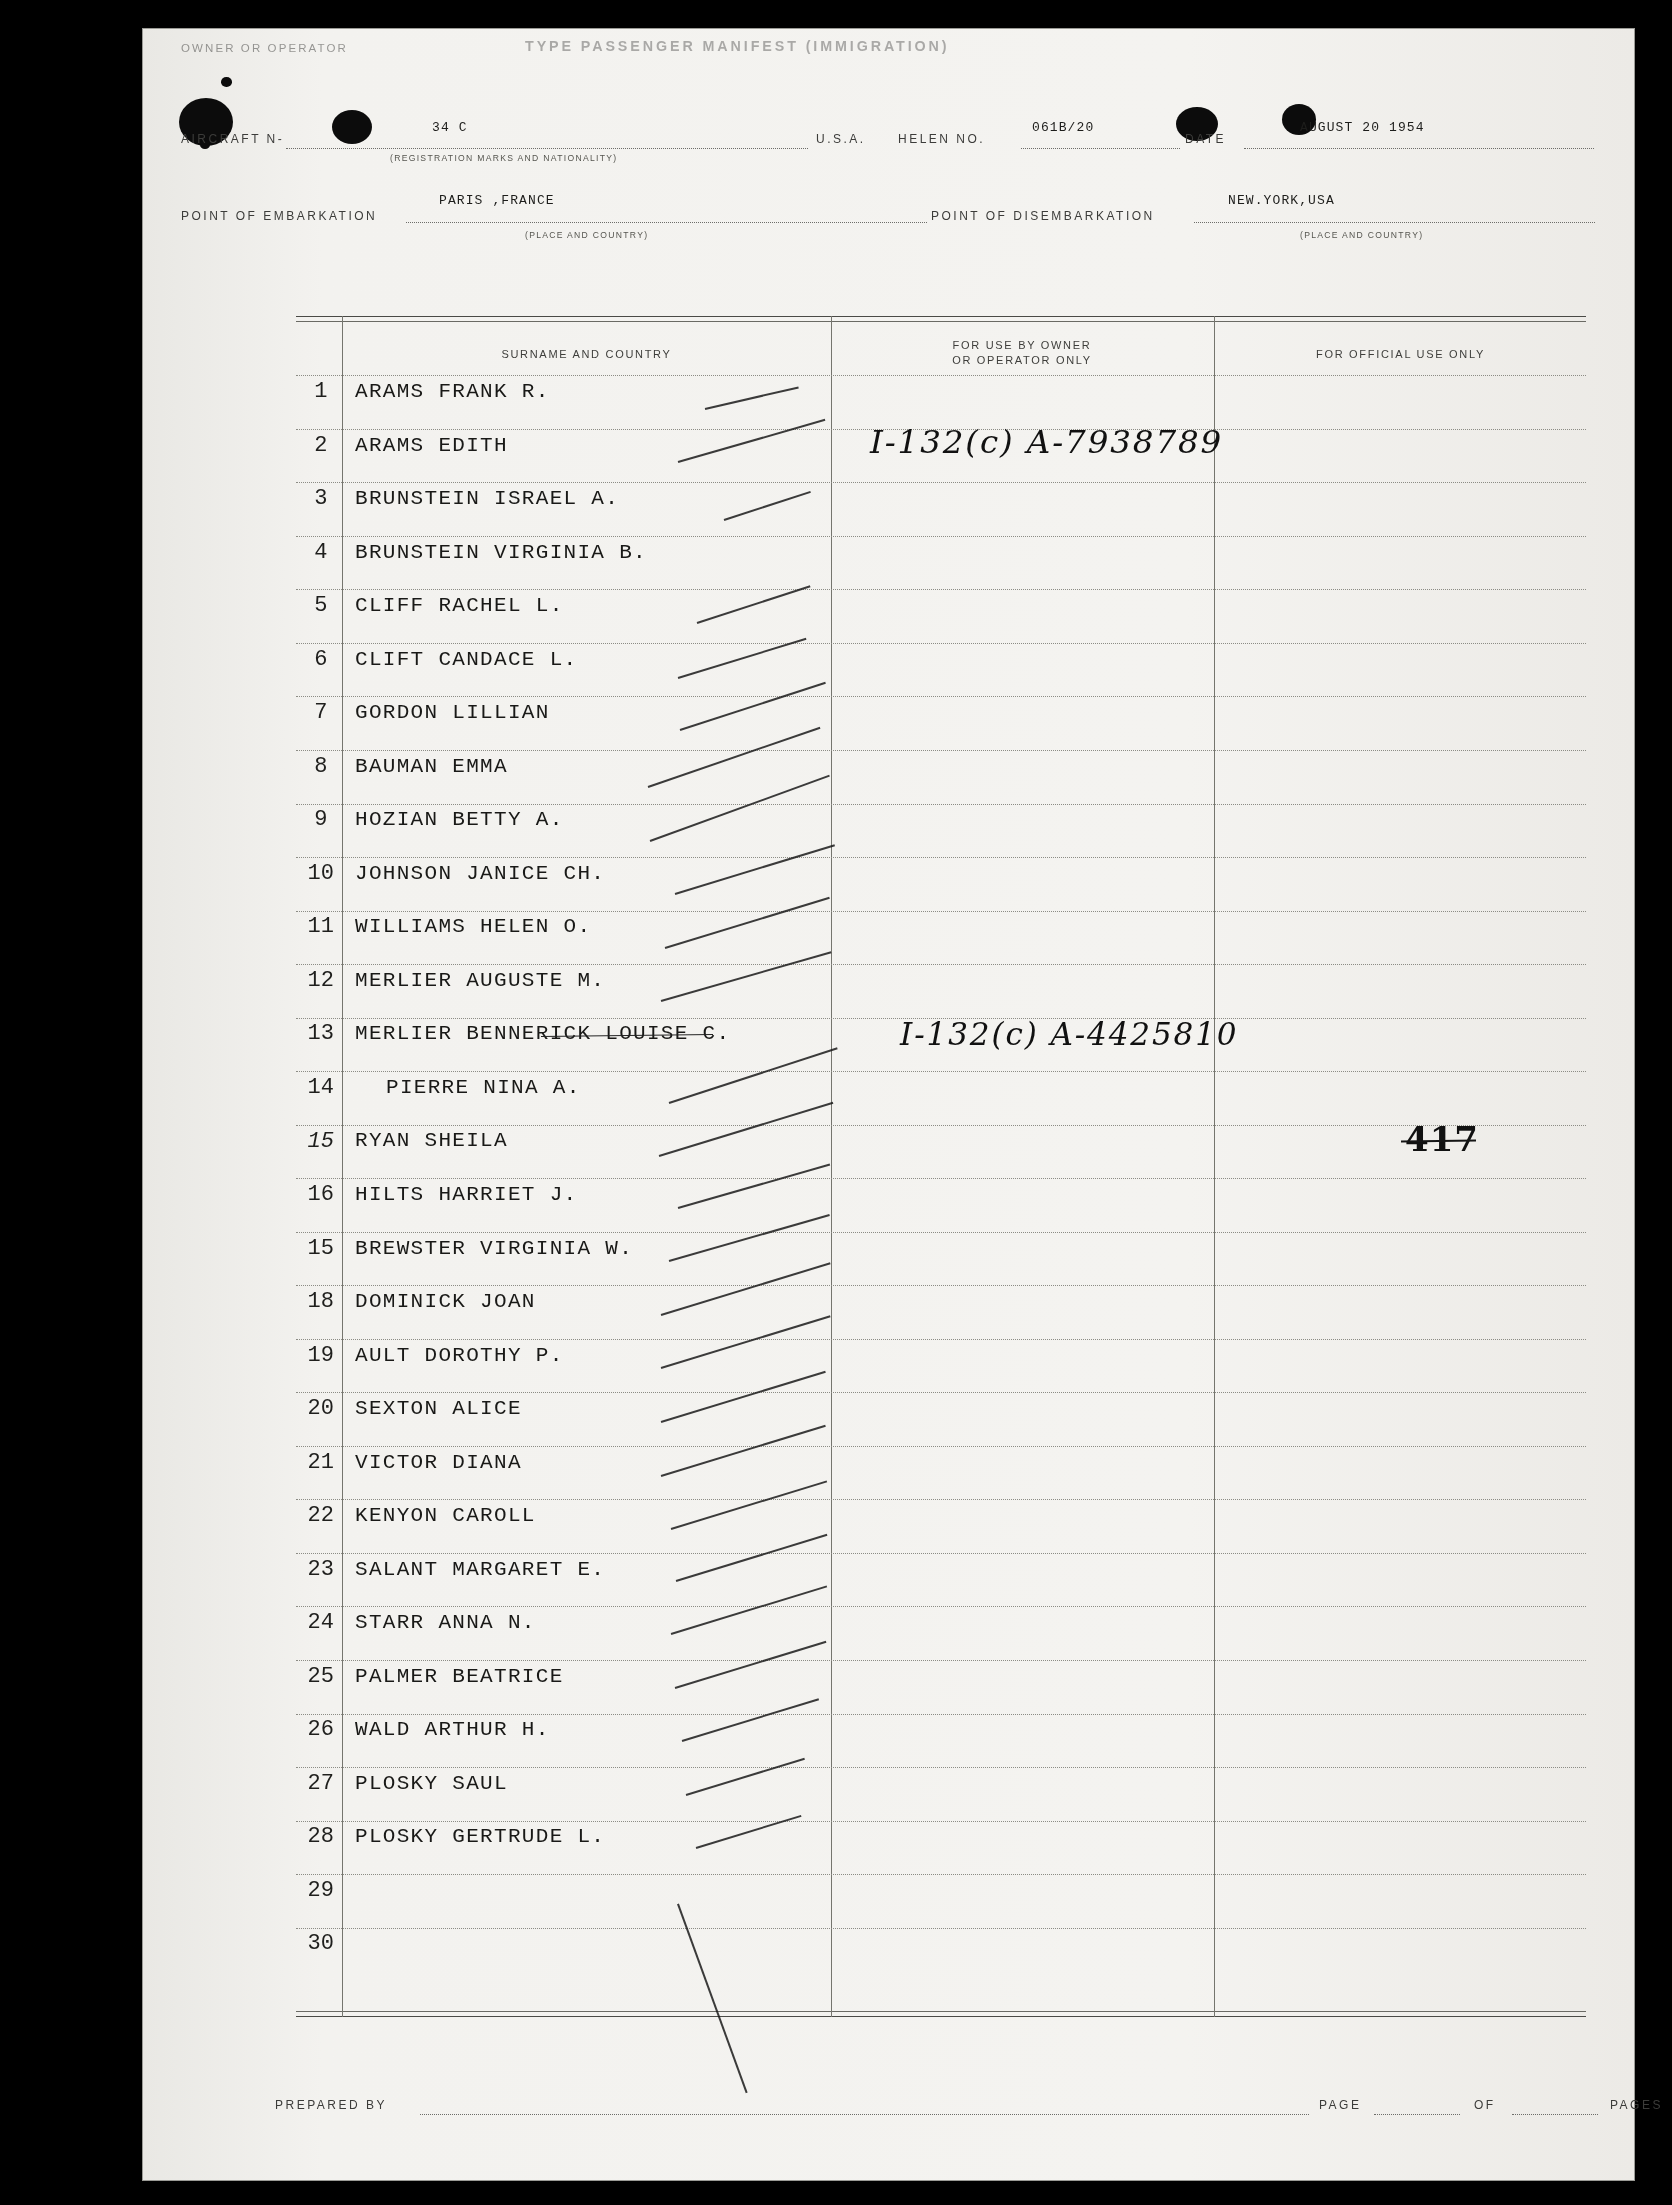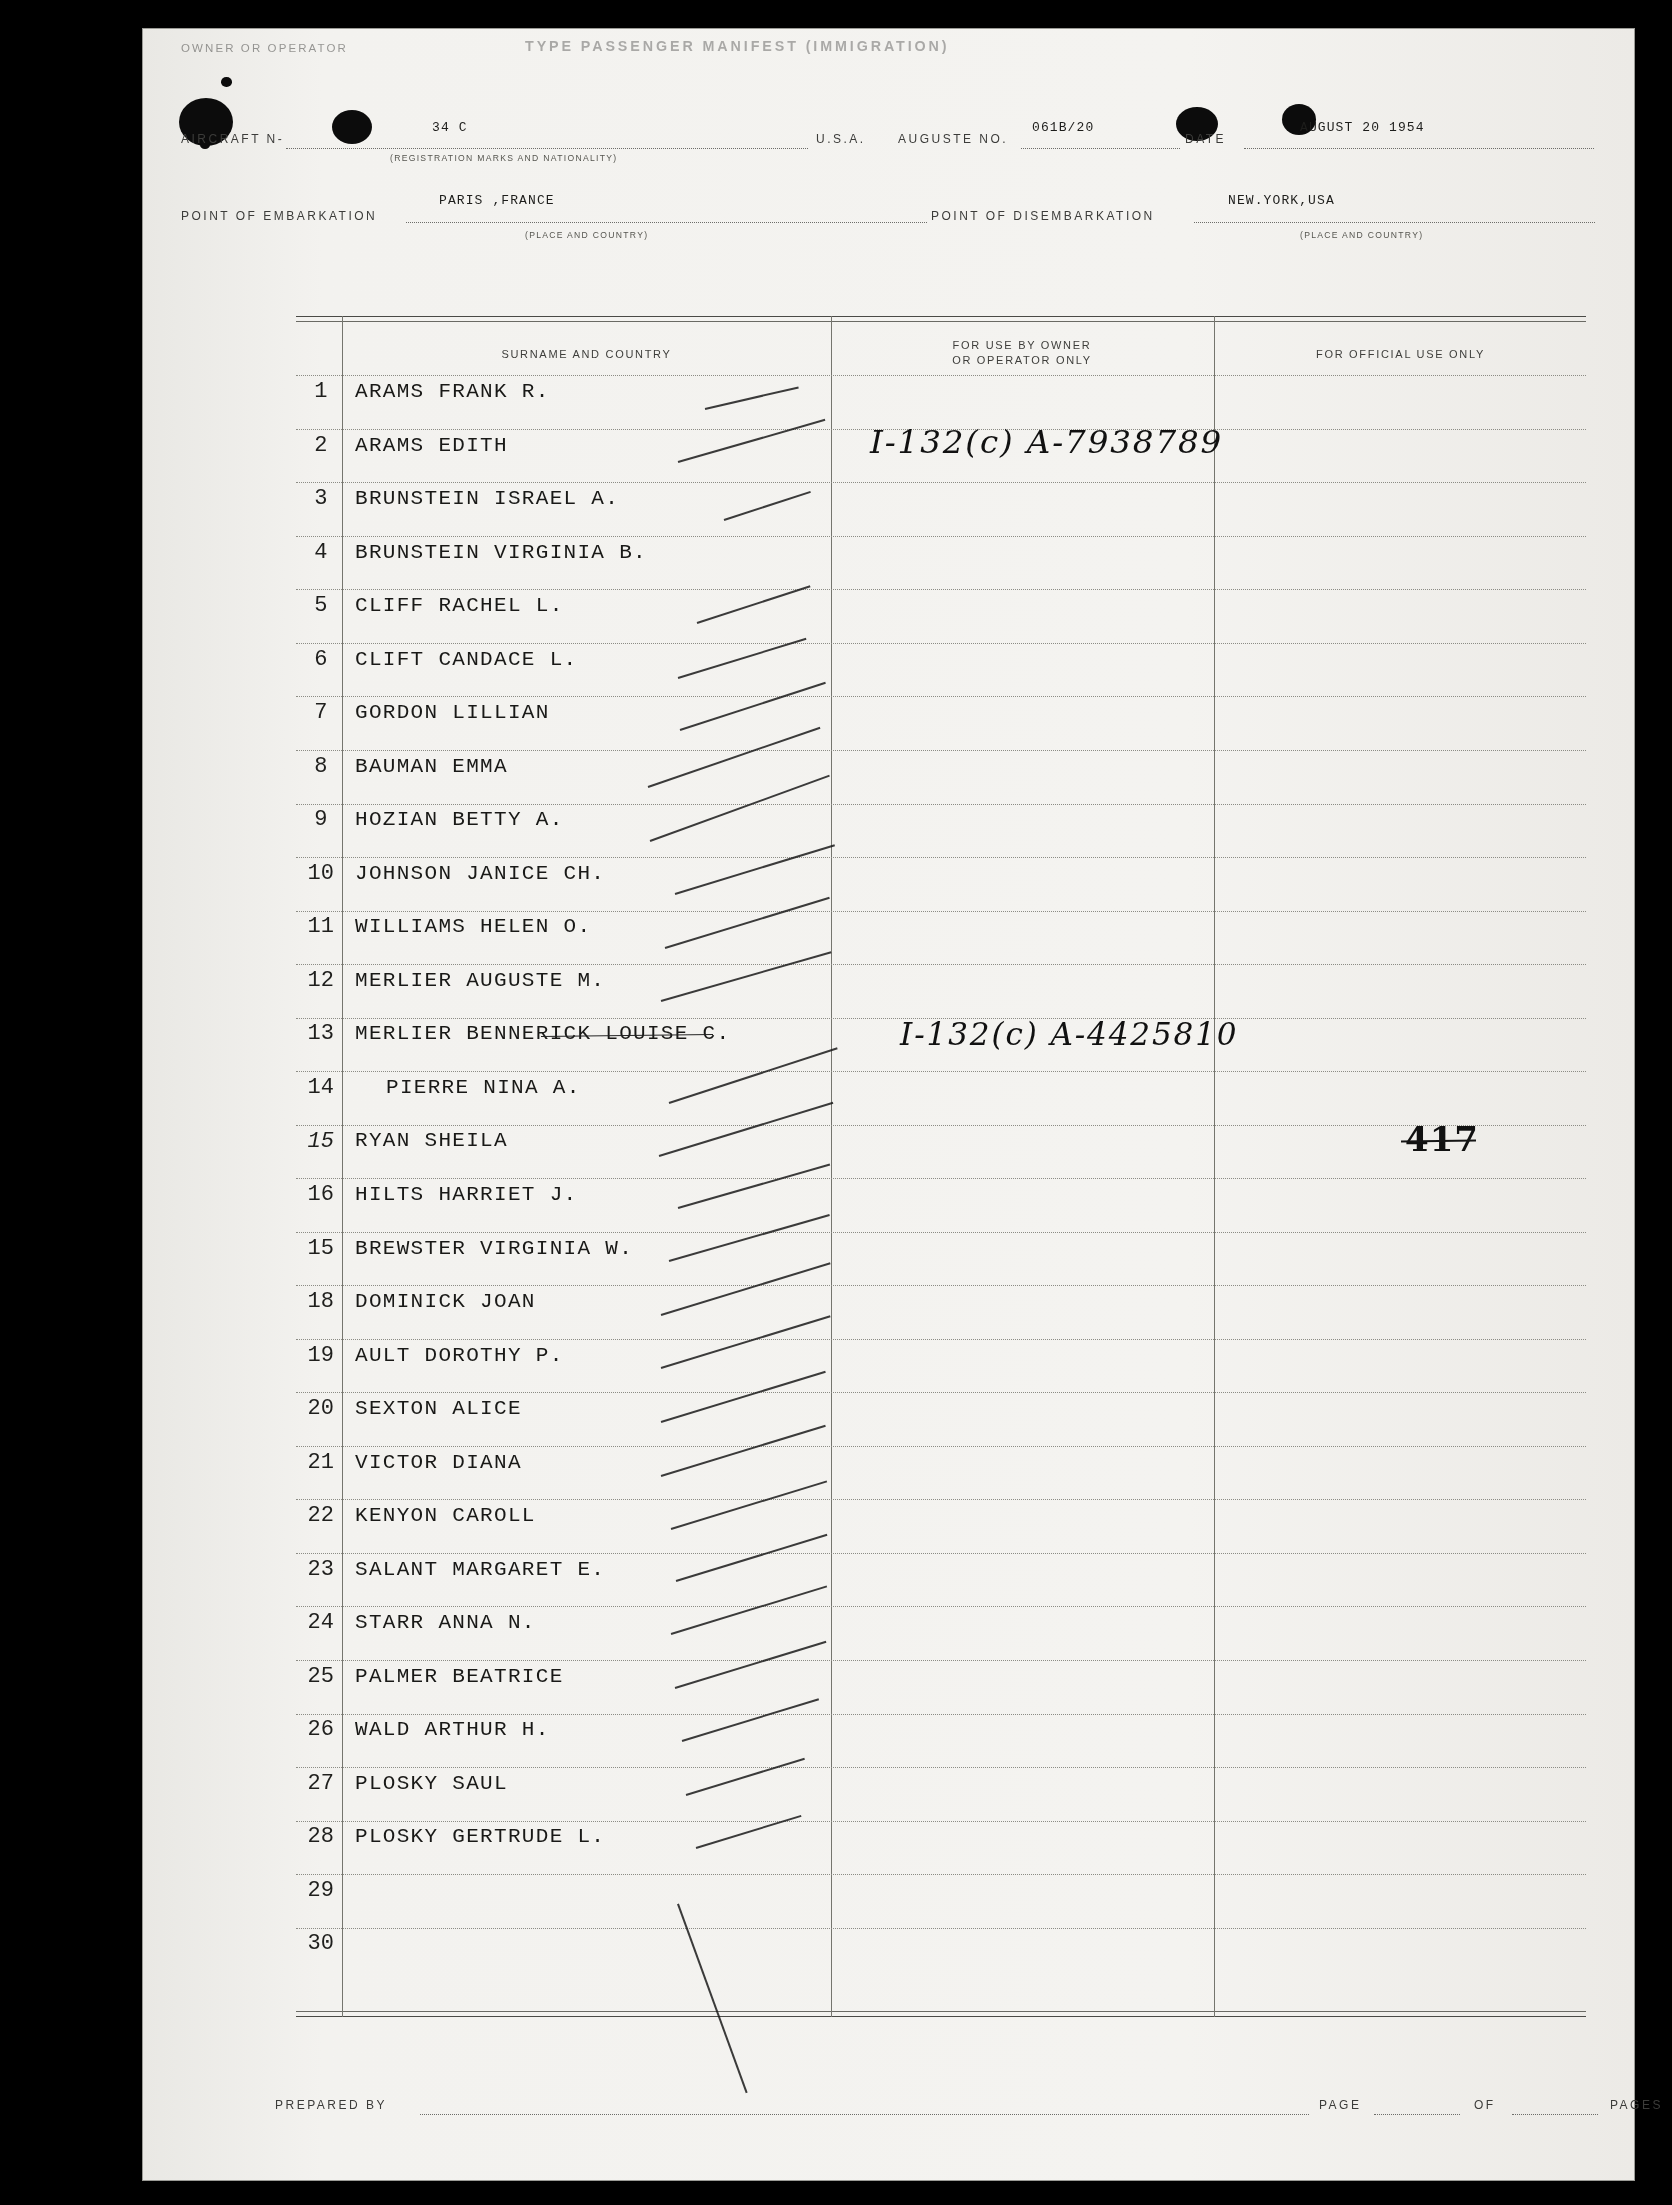--- a/index.html
+++ b/index.html
@@ -108,21 +108,21 @@
   <div class="blob" style="left:1033px;top:78px;width:42px;height:34px;"></div>
   <div class="blob" style="left:1139px;top:75px;width:34px;height:31px;"></div>
   <div class="speck" style="left:-134px;top:0px;width:0;height:0;"></div>
 
   <div class="lbl" style="left:38px;top:103px;">AIRCRAFT N-</div>
   <div class="typed" style="left:289px;top:91px;">34 C</div>
   <div class="line" style="left:143px;top:119px;width:522px;"></div>
   <div class="sub" style="left:247px;top:124px;">(REGISTRATION MARKS AND NATIONALITY)</div>
 
   <div class="lbl" style="left:673px;top:103px;">U.S.A.</div>
-  <div class="lbl" style="left:755px;top:103px;">AUGUSTE NO.</div>
+  <div class="lbl" style="left:755px;top:103px;">HELEN NO.</div>
   <div class="typed" style="left:889px;top:91px;">061B/20</div>
   <div class="line" style="left:878px;top:119px;width:159px;"></div>
   <div class="lbl" style="left:1042px;top:103px;">DATE</div>
   <div class="typed" style="left:1157px;top:91px;">AUGUST 20 1954</div>
   <div class="line" style="left:1101px;top:119px;width:350px;"></div>
 
   <div class="lbl" style="left:38px;top:180px;">POINT OF EMBARKATION</div>
   <div class="typed" style="left:296px;top:164px;">PARIS ,FRANCE</div>
   <div class="line" style="left:263px;top:193px;width:521px;"></div>
   <div class="sub" style="left:382px;top:201px;">(PLACE AND COUNTRY)</div>

